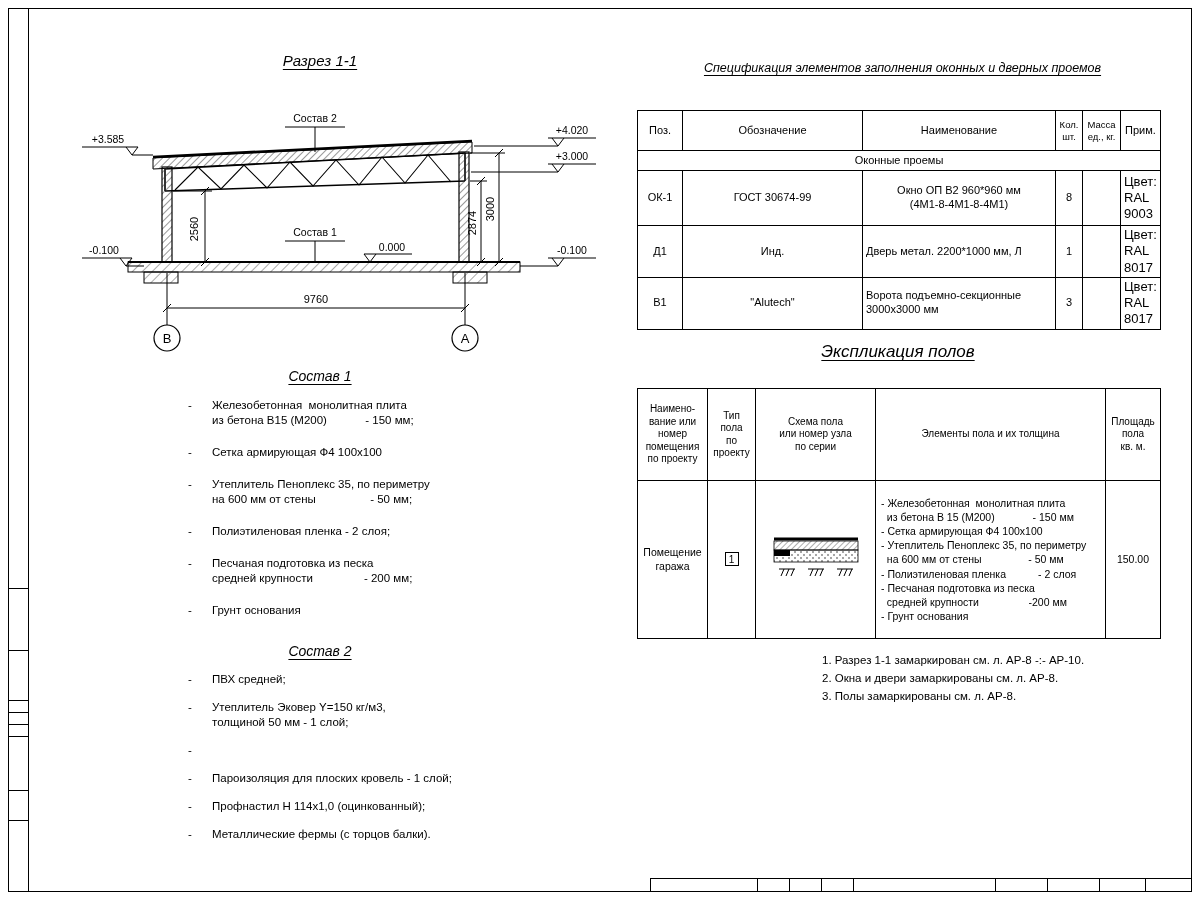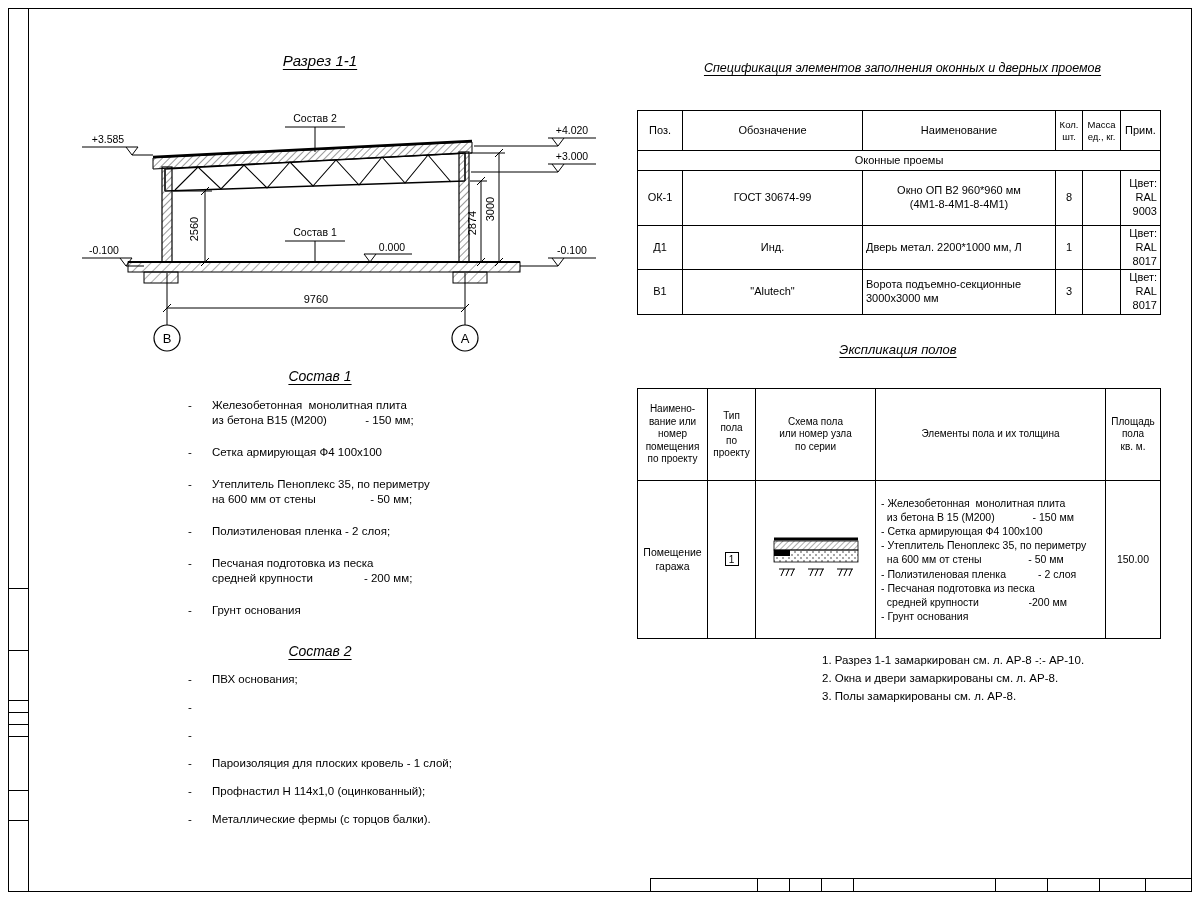--- a/index.html
+++ b/index.html
@@ -10,21 +10,21 @@
   .pre{white-space:pre-wrap}
   .title{font-weight:normal;font-style:italic;text-decoration:underline;text-underline-offset:3px;text-align:center}
   .list{position:absolute}
   .item{display:flex;font-size:11.5px;line-height:1.3}
   .s1 .item{margin-bottom:17px}
   .s2 .item{margin-bottom:13px}
   .dash{width:27px;flex:none;padding-left:3px}
   table{border-collapse:collapse;table-layout:fixed;background:#fff}
   td{border:1px solid #000;font-size:11px;text-align:center;vertical-align:middle;padding:1px 3px;line-height:1.25}
   .left{text-align:left}
-  .note-cell{font-size:11px;text-align:right;line-height:1.25;vertical-align:middle}
+  .note-cell{font-size:13px;text-align:left;line-height:1.25;vertical-align:middle}
   .floors-table td{font-size:10.5px}
   .floors-table td.hdr{font-size:10px;line-height:1.25}
   .elements-cell{text-align:left;padding:3px 5px;line-height:1.34;font-size:10.5px}
   .typebox{display:inline-block;width:14px;height:14px;border:1px solid #000;font-size:10px;line-height:13px;text-align:center}
   svg{font-family:"Liberation Sans",sans-serif}
   svg text{font-size:10.5px;fill:#000}
   svg text.dim{font-size:11px}
   svg text.ax{font-size:13px}
   .notes div{font-size:11.5px;line-height:1.55}
 </style>
@@ -204,24 +204,26 @@
   <div class="item">
       <span class="dash">-</span>
       <span class="pre">Грунт основания</span>
     </div>
 </div>
 
 <div class="abs title" style="left:240px;top:643px;width:160px;font-size:14px">Состав 2</div>
 <div class="list s2" style="left:185px;top:672px;width:315px">
   <div class="item">
       <span class="dash">-</span>
-      <span class="pre">ПВХ основания;</span>
-    </div>
-  <div class="item">
-      <span class="dash">-</span>
+      <span class="pre">ПВХ средней;</span>
+    </div>
+  <div class="item">
+      <span class="dash">-</span>
+      <span class="pre">Утеплитель Эковер Y=150 кг/м3,
+толщиной 50 мм - 1 слой;</span>
     </div>
   <div class="item">
       <span class="dash">-</span>
     </div>
   <div class="item">
       <span class="dash">-</span>
       <span class="pre">Пароизоляция для плоских кровель - 1 слой;</span>
     </div>
   <div class="item">
       <span class="dash">-</span>
@@ -283,21 +285,21 @@
       <td class="left pre">Ворота подъемно-секционные
 3000х3000 мм</td>
       <td>3</td>
       <td></td>
       <td class="note-cell pre">Цвет:
 RAL 8017</td>
     </tr>
   </tbody>
 </table>
 
-<div class="abs title" style="left:748px;top:342px;width:300px;font-size:13px">Экспликация полов</div>
+<div class="abs title" style="left:748px;top:342px;width:300px;font-size:17px">Экспликация полов</div>
 
 <table class="abs floors-table" style="left:637px;top:388px;width:523px">
   <colgroup>
       <col style="width:70px">
       <col style="width:48px">
       <col style="width:120px">
       <col style="width:230px">
       <col style="width:55px">
     </colgroup>
   <tbody>

